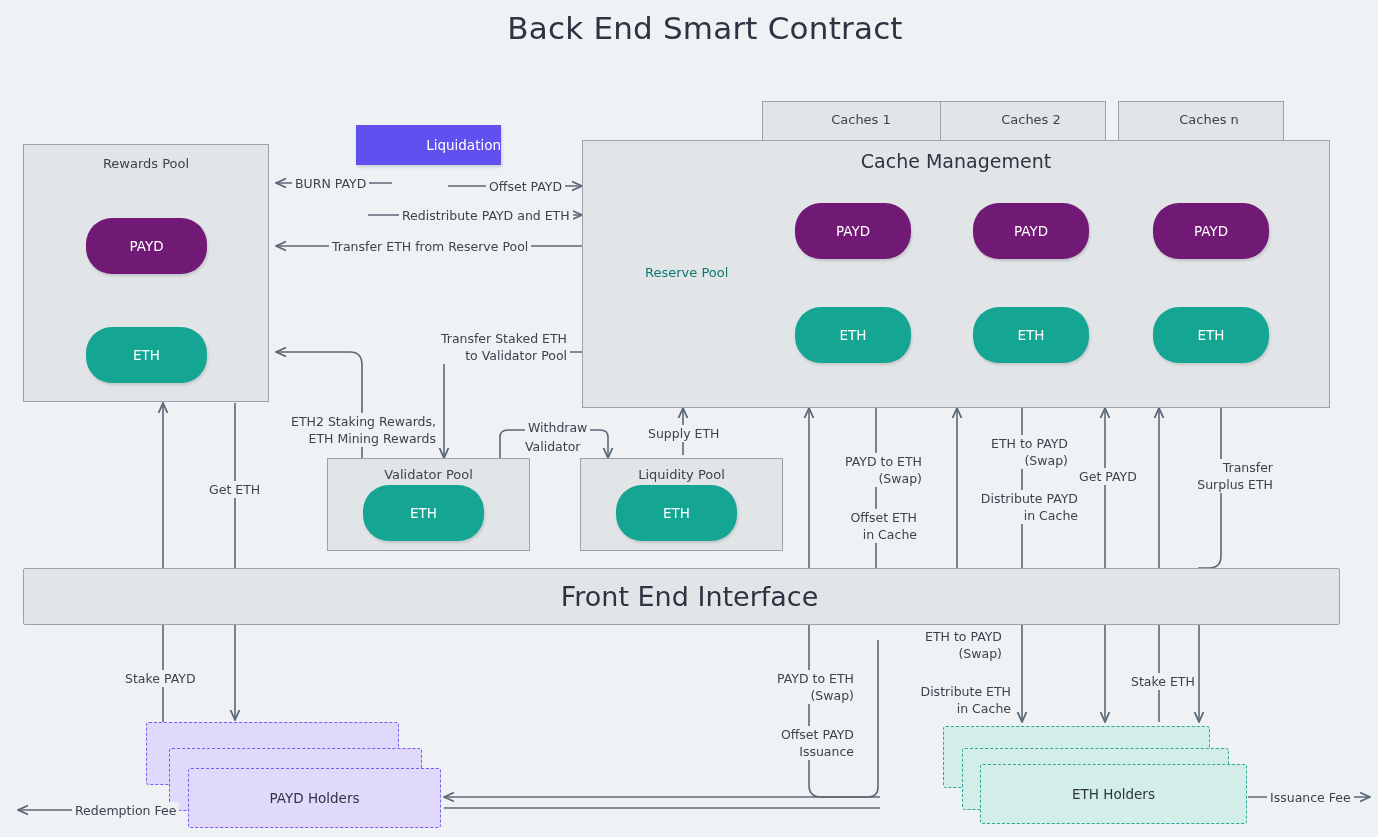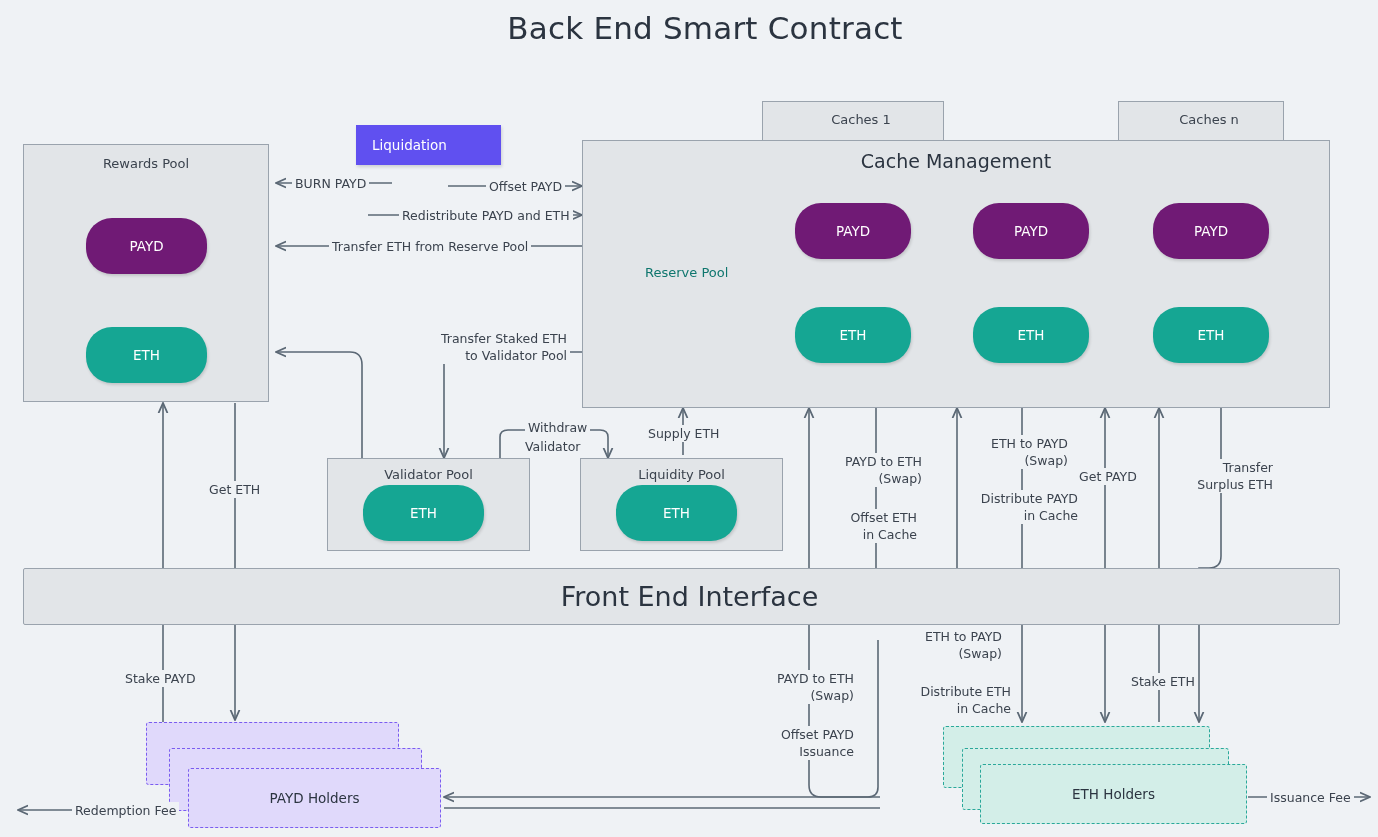--- a/index.html
+++ b/index.html
@@ -58,21 +58,21 @@
   .pill.payd { background: #701a75; }
   .pill.eth  { background: #15a693; }
 
   
   #liquidation {
     background: #6050f0;
     color: #fff;
     font-size: 13.5px;
     display: flex;
     align-items: center;
-    justify-content: flex-start;
+    justify-content: flex-end;
     box-shadow: 1px 2px 3px rgba(0,0,0,.14);
     box-sizing: border-box;
   }
 
   
   .cache-tab {
     background: #e2e5e8;
     border: 1px solid #9aa3ad;
     box-sizing: border-box;
     display: flex;
@@ -213,20 +213,23 @@
     </div>
   </div>
 
   <div class="abs" id="liquidation" style="left:356px; top:125px; width:145px; height:40px;">
     <span>Liquidation</span>
   </div>
 
   <div class="abs cache-tab" style="left:762px; top:101px; width:182px; height:43px;">
     <span>Caches 1</span>
   </div>
+  <div class="abs cache-tab" style="left:940px; top:101px; width:166px; height:43px;">
+    <span>Caches 2</span>
+  </div>
   <div class="abs cache-tab" style="left:1118px; top:101px; width:166px; height:43px;">
     <span>Caches n</span>
   </div>
 
   <div class="abs box" style="left:582px; top:140px; width:748px; height:268px;">
     <div class="box-title" style="top:9px; font-size:19px; color:#2b3440;">Cache Management</div>
     <div class="abs" style="left:46px; top:124px; font-size:13px; color:#0f766e;">Reserve Pool</div>
 
     <div class="pill payd" style="left:212px; top:62px; width:116px; height:56px;">
       <span>PAYD</span>
@@ -281,20 +284,22 @@
   </div>
 
   <div class="edge-label" style="left:292px; top:175px;">BURN PAYD</div>
   <div class="edge-label" style="left:486px; top:178px;">Offset PAYD</div>
   <div class="edge-label" style="left:399px; top:207px;">Redistribute PAYD and ETH</div>
   <div class="edge-label" style="left:329px; top:238px;">Transfer ETH from Reserve Pool</div>
 
   <div class="edge-label" style="left:430px; top:330px; width:134px;">Transfer Staked ETH
 to Validator Pool</div>
 
+  <div class="edge-label" style="left:279px; top:413px; width:154px;">ETH2 Staking Rewards,
+ETH Mining Rewards</div>
 
   <div class="edge-label" style="left:525px; top:419px;">Withdraw</div>
   <div class="edge-label" style="left:522px; top:438px;">Validator</div>
 
   <div class="edge-label" style="left:645px; top:425px;">Supply ETH</div>
 
   <div class="edge-label" style="left:206px; top:481px;">Get ETH</div>
 
   <div class="edge-label" style="left:833px; top:453px; width:86px;">PAYD to ETH
 (Swap)</div>

